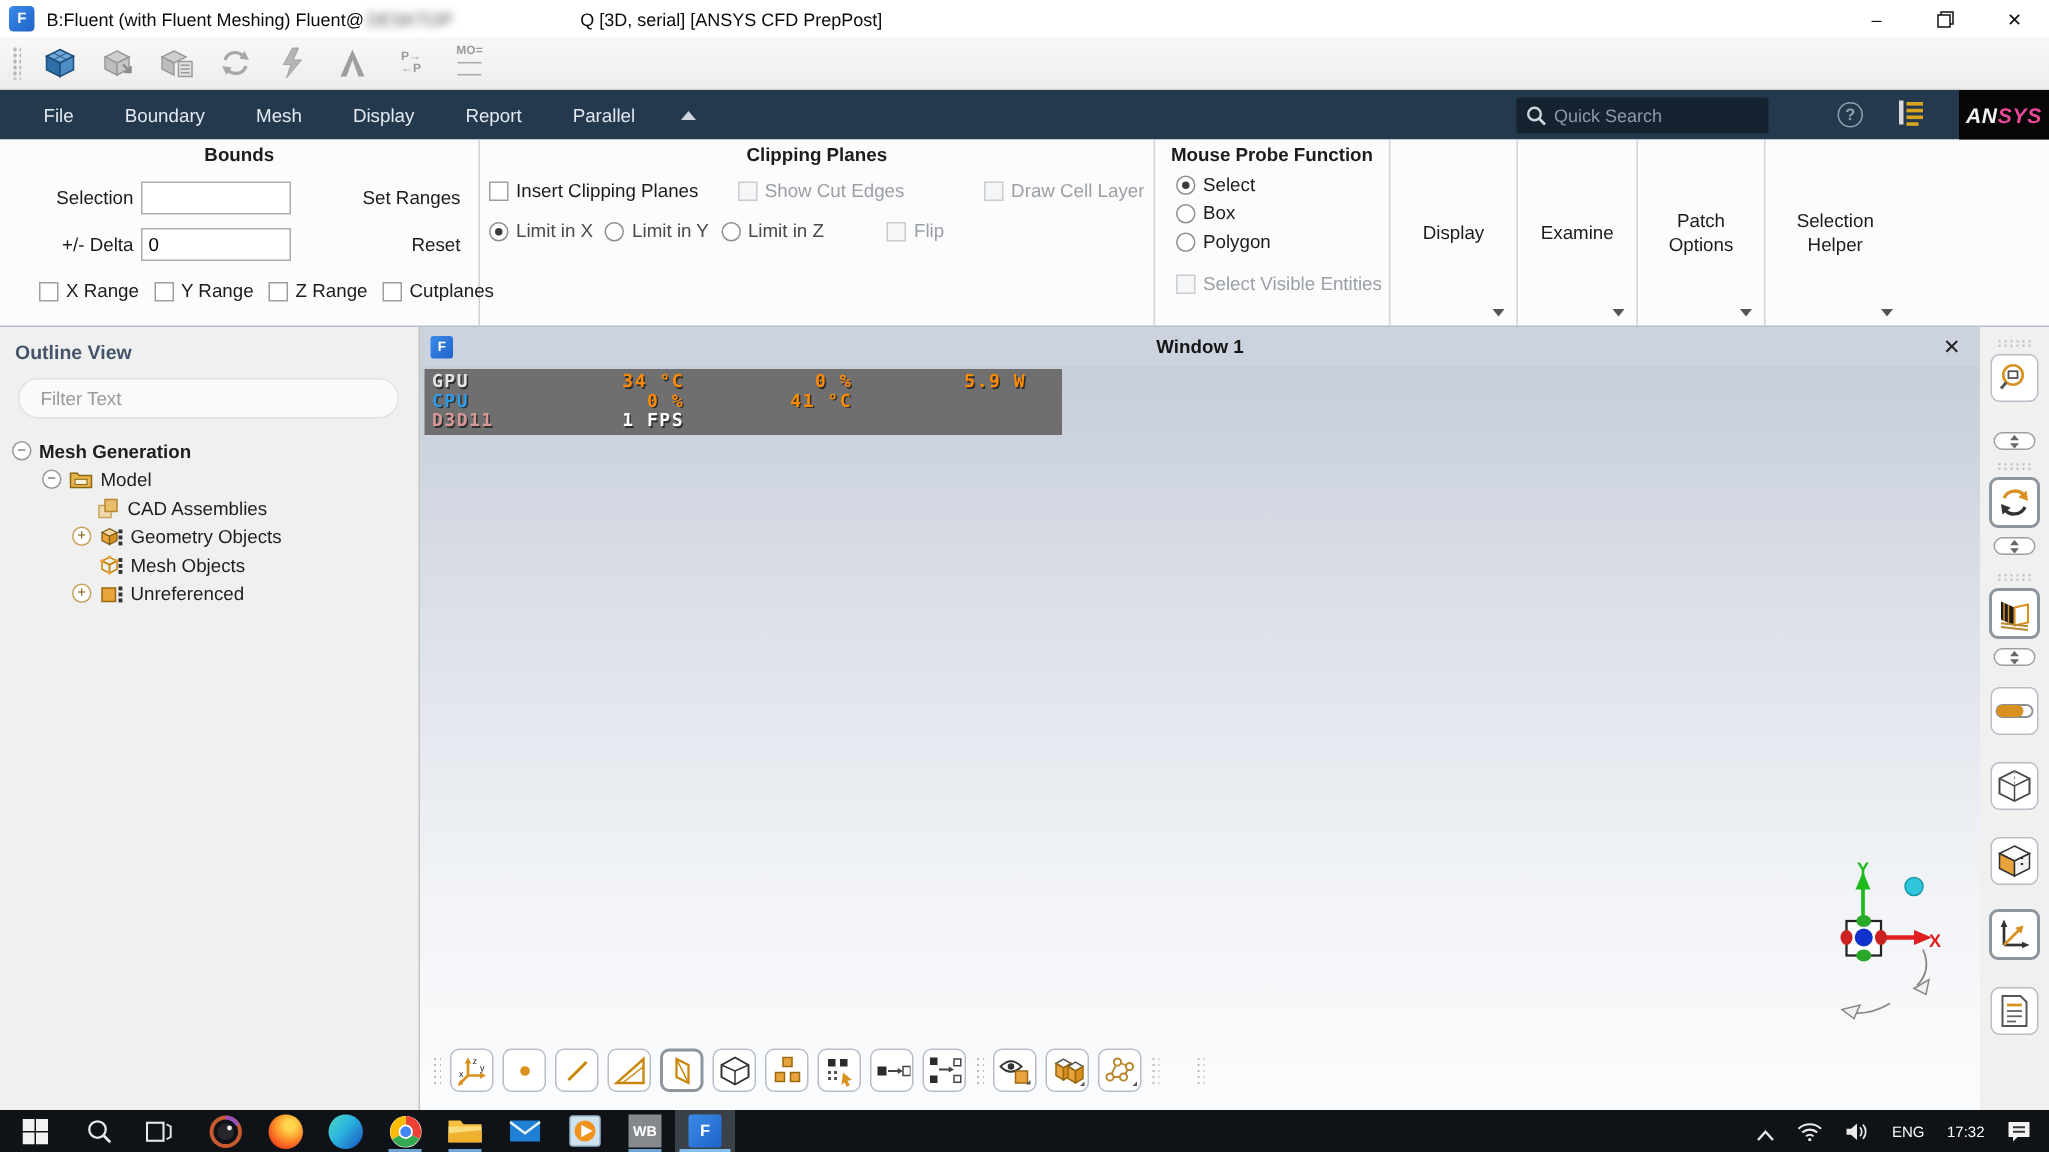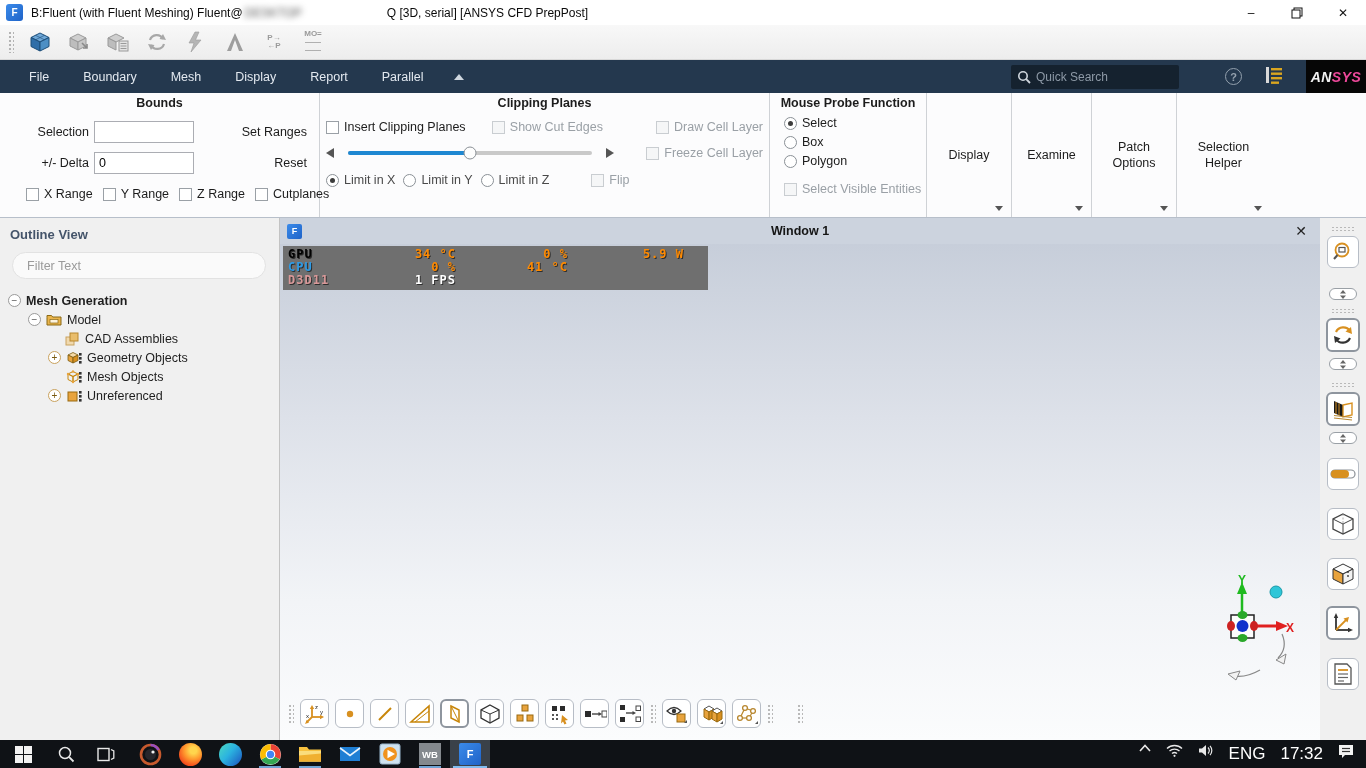--- a/index.html
+++ b/index.html
@@ -98,21 +98,21 @@
   .gtitle { position:absolute; left:0; right:0; text-align:center; font-weight:bold; font-size:12.5px; color:#151515; }
   .gclose { position:absolute; right:13px; font-size:14px; color:#222; cursor:default; }
   .canvas { flex:1; position:relative; background:linear-gradient(180deg,#c7ceda 0%, #dde1e9 35%, #f2f4f7 72%, #fbfcfd 100%); }
 
   
   .overlay { position:absolute; left:3px; top:2px; width:425px; background:#6f6f6f; padding:2px 5px 3px;
     font-family:"DejaVu Sans Mono", monospace; font-weight:bold; font-size:12px; letter-spacing:1px;
     text-shadow:1px 1px 0 #2e2e2e; }
   .ov-row { display:grid; grid-template-columns:64px 104px 112px 116px; height:13px; line-height:13px; }
   .ov-c { text-align:right; }
-  .lab-gpu { color:#000000; } .lab-cpu { color:#2e9be6; } .lab-api { color:#d89898; }
+  .lab-gpu { color:#e5e5e5; } .lab-cpu { color:#2e9be6; } .lab-api { color:#d89898; }
   .val { color:#ff8a00; } .val-w { color:#fff; }
 
   
   .triad { position:absolute; right:22px; bottom:52px; }
 
   
   .btoolbar { position:absolute; left:8px; bottom:12px; display:flex; align-items:center; gap:6px; }
   .tbtn { width:29px; height:29px; background:#fff; border:1px solid #b7bdc6; border-radius:6px;
     display:flex; align-items:center; justify-content:center; flex:none; }
   .tbtn.sel { border:2px solid #8e959e; }
@@ -129,21 +129,21 @@
   
   .taskbar { height:28px; background:#0f1216; display:flex; align-items:center; color:#fff; border-top:1px solid #1d2averyt; }
   .tb-item { width:40px; height:28px; display:flex; align-items:center; justify-content:center; position:relative; flex:none; }
   .tb-item.start { width:46px; }
   .tb-item.active { background:#3a4149; }
   .ind { position:absolute; bottom:0; left:9px; right:9px; height:2px; background:#6fa3d4; }
   .ind.hot { left:3px; right:3px; background:#82bdf0; }
   .ticon24 { width:24px; height:24px; display:flex; align-items:center; justify-content:center; }
   .wb-sq { width:22px; height:22px; background:#84898e; color:#fff; font-size:9.5px; font-weight:bold; display:flex; align-items:center; justify-content:center; }
   .fl-sq { width:22px; height:22px; background:linear-gradient(135deg,#3b8bea,#1f63c8); color:#fff; font-size:11px; font-weight:bold; display:flex; align-items:center; justify-content:center; border-radius:2px; }
-  .tray { margin-left:auto; display:flex; align-items:flex-start; gap:15px; padding-right:12px; font-size:17px; }
+  .tray { margin-left:auto; display:flex; align-items:flex-end; gap:15px; padding-right:12px; font-size:10px; }
 </style>
 </head>
 <body>
 
 <div class="titlebar">
   <div class="app-badge">F</div>
   <span>B:Fluent (with Fluent Meshing) Fluent@</span>
   <span class="t-blur">DESKTOP</span>
   <span class="t-right">Q  [3D, serial] [ANSYS CFD PrepPost]</span>
   <div class="win-ctrls">
@@ -288,32 +288,20 @@
           <span class="cb"></span>
           <span>Insert Clipping Planes</span>
         </span>
       <span class="cbl dim" style="width:150px">
           <span class="cb dis"></span>
           <span>Show Cut Edges</span>
         </span>
       <span class="cbl dim" style="margin-left:18px">
           <span class="cb dis"></span>
           <span>Draw Cell Layer</span>
-        </span>
-    </div>
-    <div class="c-row2">
-      <span class="arrow-l"></span>
-      <div class="sl-track">
-        <div class="sl-fill" style="width: 50%;"></div>
-        <div class="sl-handle" style="left:50%"></div>
-      </div>
-      <span class="arrow-r"></span>
-      <span class="cbl dim" style="margin-left:32px">
-          <span class="cb dis"></span>
-          <span>Freeze Cell Layer</span>
         </span>
     </div>
     <div class="c-row3">
       <span class="cbl">
           <span class="rd on"></span>
           <span>Limit in X</span>
         </span>
       <span class="cbl" style="margin-left:8px">
           <span class="rd"></span>
           <span>Limit in Y</span>

